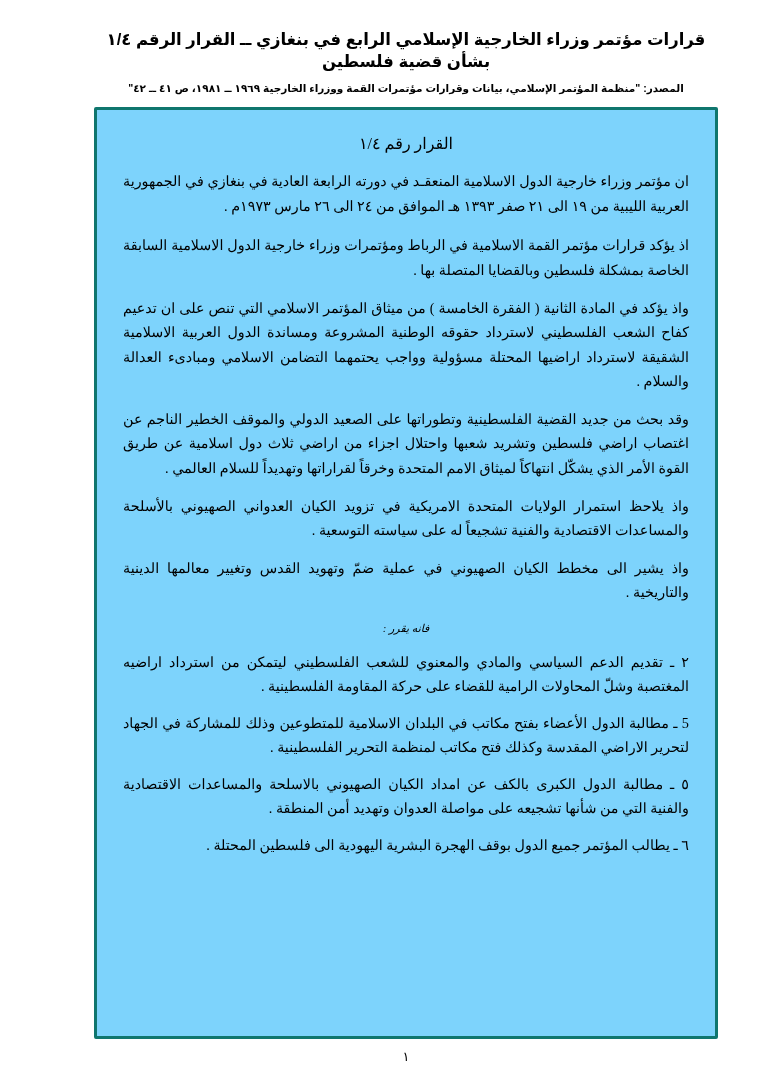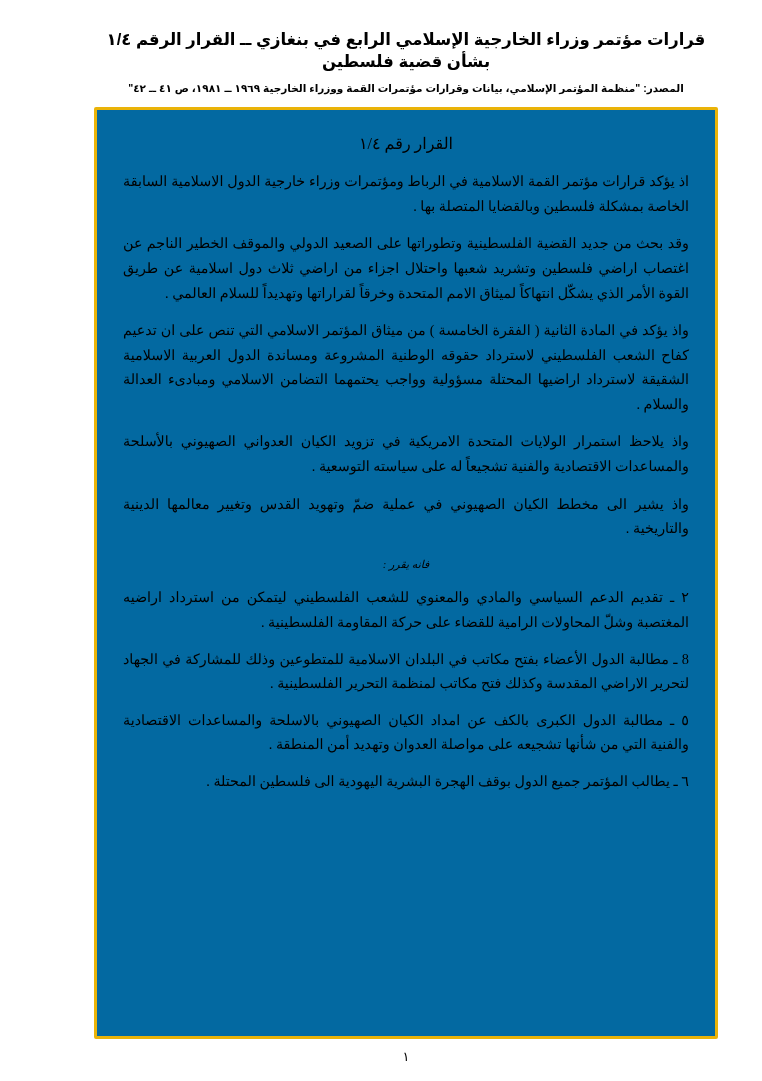--- a/index.html
+++ b/index.html
@@ -39,27 +39,27 @@
     font-family: "Liberation Sans", "DejaVu Sans", sans-serif;
     font-weight: bold;
     font-size: 10.5px;
     line-height: 1.4;
     color: #000000;
     margin: 0;
     direction: rtl;
   }
   .frame {
     margin: 12px 44px 0 44px;
-    border: 3px solid #eab308;
+    border: 3px solid #0f766e;
     border-radius: 2px;
     padding: 20px 26px 26px 26px;
     box-sizing: border-box;
     height: 932px;
     overflow: hidden;
-    background: #0369a1;
+    background: #7dd3fc;
   }
   .res-number {
     text-align: center;
     font-size: 16px;
     margin: 4px 0 16px 0;
     direction: rtl;
   }
   .res-heading {
     text-align: center;
     font-size: 17px;
@@ -111,30 +111,31 @@
 
   <div class="doc-header">
     <h1 class="doc-title">قرارات مؤتمر وزراء الخارجية الإسلامي الرابع في بنغازي ــ القرار الرقم ١/٤ بشأن قضية فلسطين</h1>
     <div class="doc-source">المصدر: "منظمة المؤتمر الإسلامي، بيانات وقرارات مؤتمرات القمة ووزراء الخارجية ١٩٦٩ ــ ١٩٨١، ص ٤١ ــ ٤٢"</div>
   </div>
 
   <div class="frame">
 
     <div class="res-number">القرار رقم ١/٤</div>
 
+    <p class="para lead">ان مؤتمر وزراء خارجية الدول الاسلامية المنعقـد في دورته الرابعة العادية في بنغازي في الجمهورية العربية الليبية من ١٩ الى ٢١ صفر ١٣٩٣ هـ الموافق من ٢٤ الى ٢٦ مارس ١٩٧٣م .</p>
     <p class="para">اذ يؤكد قرارات مؤتمر القمة الاسلامية في الرباط ومؤتمرات وزراء خارجية الدول الاسلامية السابقة الخاصة بمشكلة فلسطين وبالقضايا المتصلة بها .</p>
+    <p class="para">واذ يؤكد في المادة الثانية ( الفقرة الخامسة ) من ميثاق المؤتمر الاسلامي التي تنص على ان تدعيم كفاح الشعب الفلسطيني لاسترداد حقوقه الوطنية المشروعة ومساندة الدول العربية الاسلامية الشقيقة لاسترداد اراضيها المحتلة مسؤولية وواجب يحتمهما التضامن الاسلامي ومبادىء العدالة والسلام .</p>
     <p class="para">وقد بحث من جديد القضية الفلسطينية وتطوراتها على الصعيد الدولي والموقف الخطير الناجم عن اغتصاب اراضي فلسطين وتشريد شعبها واحتلال اجزاء من اراضي ثلاث دول اسلامية عن طريق القوة الأمر الذي يشكّل انتهاكاً لميثاق الامم المتحدة وخرقاً لقراراتها وتهديداً للسلام العالمي .</p>
-    <p class="para">واذ يؤكد في المادة الثانية ( الفقرة الخامسة ) من ميثاق المؤتمر الاسلامي التي تنص على ان تدعيم كفاح الشعب الفلسطيني لاسترداد حقوقه الوطنية المشروعة ومساندة الدول العربية الاسلامية الشقيقة لاسترداد اراضيها المحتلة مسؤولية وواجب يحتمهما التضامن الاسلامي ومبادىء العدالة والسلام .</p>
     <p class="para">واذ يلاحظ استمرار الولايات المتحدة الامريكية في تزويد الكيان العدواني الصهيوني بالأسلحة والمساعدات الاقتصادية والفنية تشجيعاً له على سياسته التوسعية .</p>
     <p class="para">واذ يشير الى مخطط الكيان الصهيوني في عملية ضمّ وتهويد القدس وتغيير معالمها الدينية والتاريخية .</p>
 
     <div class="decides">فانه يقرر :</div>
 
     <p class="item">٢ ـ تقديم الدعم السياسي والمادي والمعنوي للشعب الفلسطيني ليتمكن من استرداد اراضيه المغتصبة وشلّ المحاولات الرامية للقضاء على حركة المقاومة الفلسطينية .</p>
-    <p class="item">8 ـ مطالبة الدول الأعضاء بفتح مكاتب في البلدان الاسلامية للمتطوعين وذلك للمشاركة في الجهاد لتحرير الاراضي المقدسة وكذلك فتح مكاتب لمنظمة التحرير الفلسطينية .</p>
+    <p class="item">5 ـ مطالبة الدول الأعضاء بفتح مكاتب في البلدان الاسلامية للمتطوعين وذلك للمشاركة في الجهاد لتحرير الاراضي المقدسة وكذلك فتح مكاتب لمنظمة التحرير الفلسطينية .</p>
     <p class="item">٥ ـ مطالبة الدول الكبرى بالكف عن امداد الكيان الصهيوني بالاسلحة والمساعدات الاقتصادية والفنية التي من شأنها تشجيعه على مواصلة العدوان وتهديد أمن المنطقة .</p>
     <p class="item">٦ ـ يطالب المؤتمر جميع الدول بوقف الهجرة البشرية اليهودية الى فلسطين المحتلة .</p>
 
   </div>
 
   <div class="page-number">١</div>
 
 </div>
 
 </body></html>

